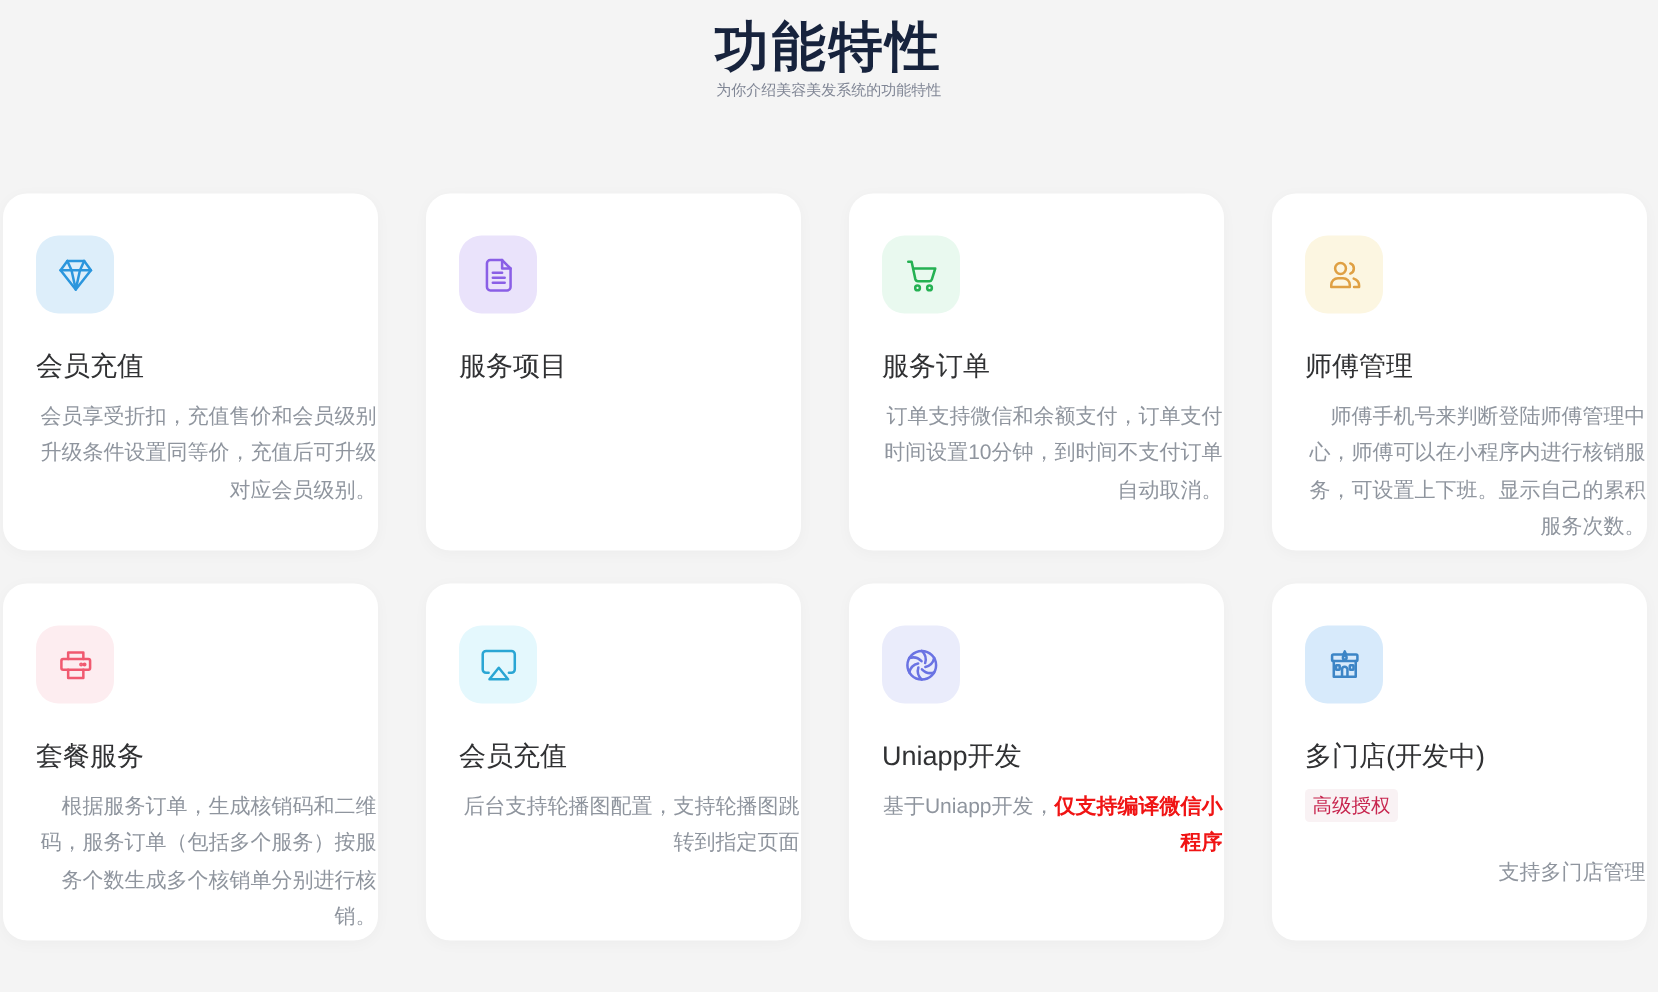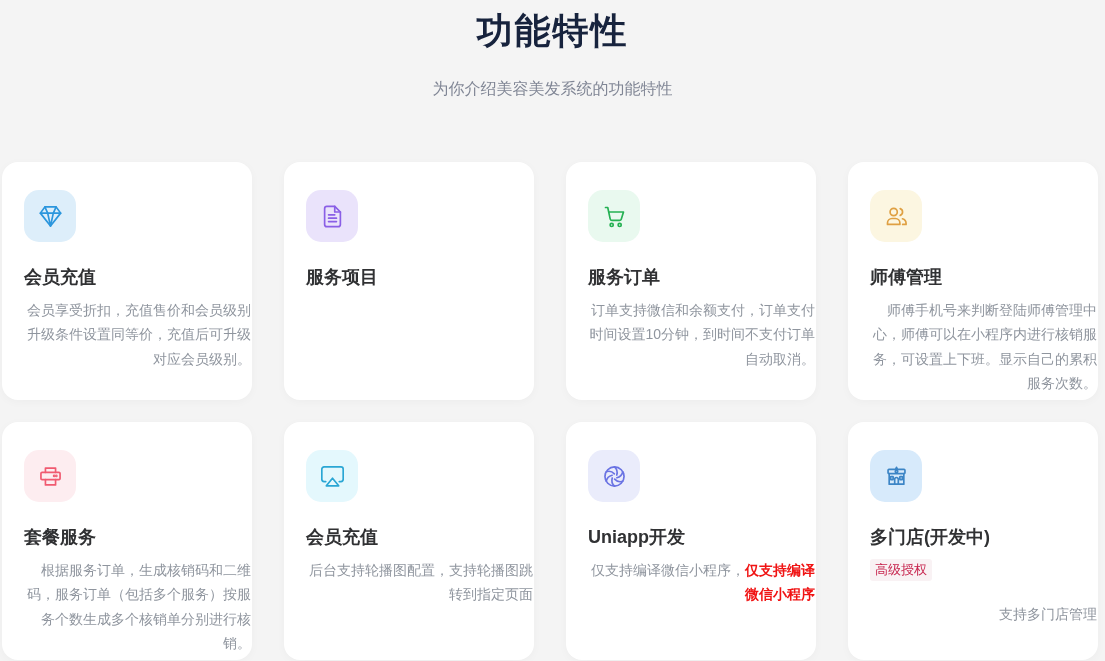--- a/index.html
+++ b/index.html
@@ -12,22 +12,21 @@
 
   .header { text-align: center; padding-top: 8px; }
   .page-title {
     font-size: 36px;
     font-weight: 700;
     letter-spacing: 2px;
     color: var(--title, #17233d);
     line-height: 1.25;
   }
   .page-subtitle {
-    margin-top: 26px;
-    font-size: 16px;
+    font-size: 10px;
     color: var(--subtitle, #808695);
   }
 
   .grid {
     margin-top: 62px;
     padding-left: 2px;
     padding-right: 5px;
     display: grid;
     grid-template-columns: repeat(4, 250px);
     grid-auto-rows: 238px;
@@ -48,21 +47,21 @@
     border-radius: 15px;
     display: flex;
     align-items: center;
     justify-content: center;
   }
   .icon-box svg { display: block; }
 
   .card-title {
     margin-top: 24px;
     font-size: 18px;
-    font-weight: 700;
+    font-weight: 400;
     color: var(--card-title, #303133);
     line-height: 1.3;
   }
   .card-desc {
     margin-top: 9px;
     width: 227px;
     font-size: 14px;
     line-height: 1.72;
     color: var(--card-desc, #8f959e);
     word-break: break-all;
@@ -194,21 +193,21 @@
               <path d="M12 3.5c2 1.8 2.8 4.6 2 7.2" transform="rotate(60 12 12)"></path>
               <path d="M12 3.5c2 1.8 2.8 4.6 2 7.2" transform="rotate(120 12 12)"></path>
               <path d="M12 3.5c2 1.8 2.8 4.6 2 7.2" transform="rotate(180 12 12)"></path>
               <path d="M12 3.5c2 1.8 2.8 4.6 2 7.2" transform="rotate(240 12 12)"></path>
               <path d="M12 3.5c2 1.8 2.8 4.6 2 7.2" transform="rotate(300 12 12)"></path>
             </svg>
           </span>
     </div>
     <h3 class="card-title">Uniapp开发</h3>
 
-    <p class="card-desc"><span>仅支持编译微信小程序，</span><span class="red">仅支持编译微信小程序</span></p>
+    <p class="card-desc"><span>基于Uniapp开发，</span><span class="red">仅支持编译微信小程序</span></p>
   </div>
 
   <div class="card">
     <div class="icon-box" style="background: rgb(215, 234, 251); color: rgb(60, 133, 198);">
       <span class="icon">
             <svg width="27" height="27" viewBox="0 0 24 24" fill="none" stroke="currentColor" stroke-width="1.5" stroke-linecap="round" stroke-linejoin="round">
               <path d="M12 3.8l.8 1.8h-1.6z"></path>
               <rect x="4.5" y="5.6" width="15" height="3.9" rx="0.8"></rect>
               <circle cx="12" cy="7.5" r="1.1"></circle>
               <path d="M5.5 9.5v9.3h13V9.5"></path>

